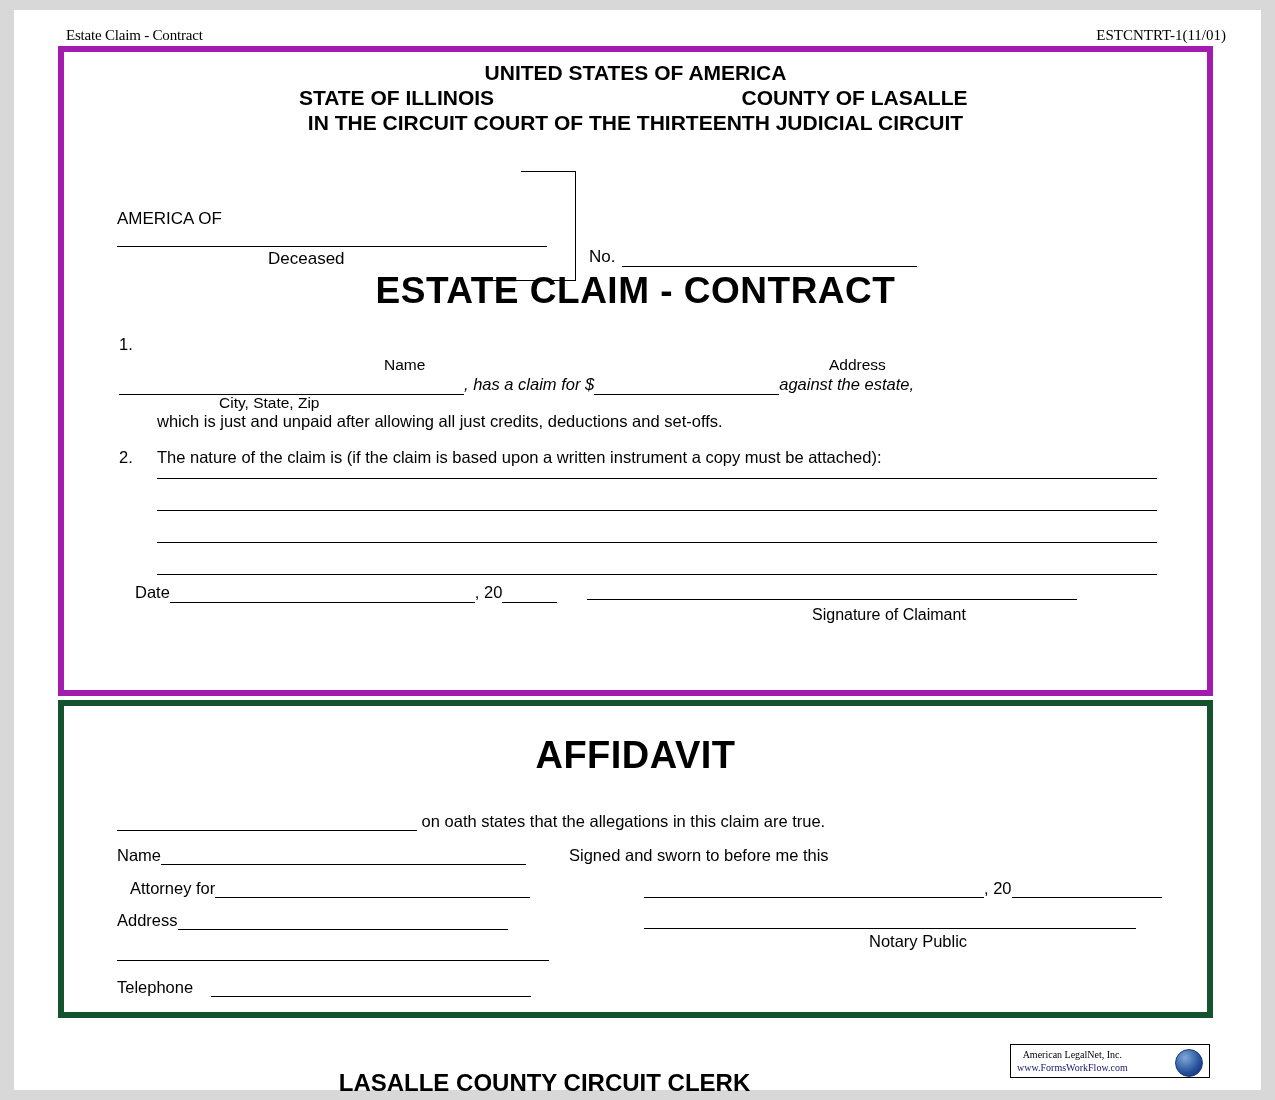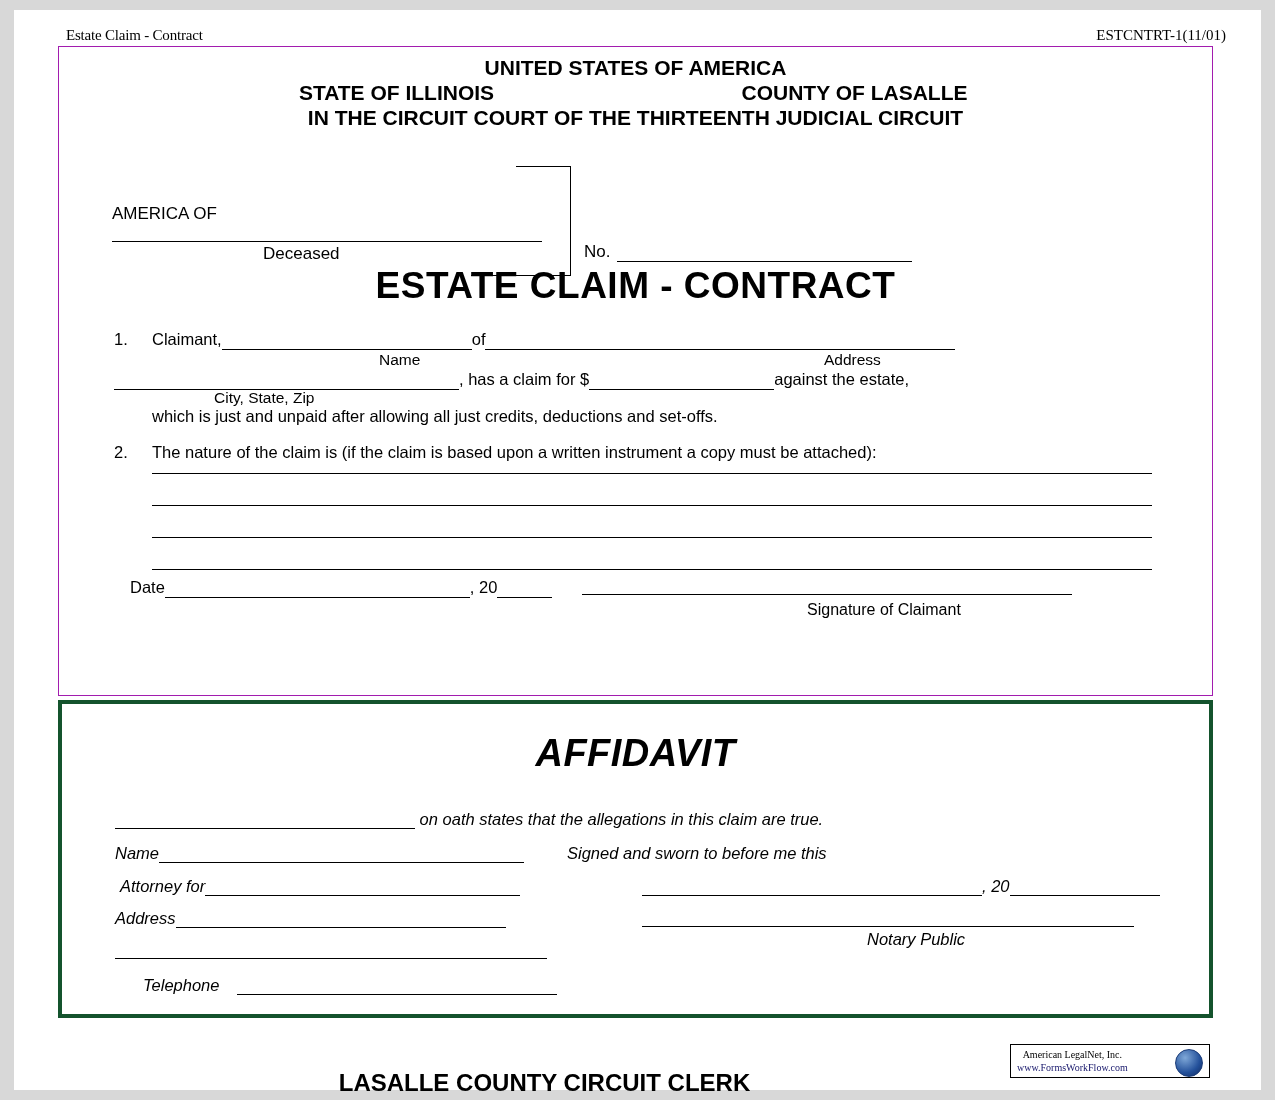--- a/index.html
+++ b/index.html
@@ -42,21 +42,21 @@
     font-weight: normal;
   }
 
   
   .claim-box {
     position: absolute;
     top: 46px;
     left: 58px;
     width: 1155px;
     height: 650px;
-    border: 1px solid #a21caf;
+    border: 6px solid #a21caf;
     box-sizing: border-box;
   }
 
   .court-header {
     text-align: center;
     margin-top: 8px;
     font-weight: bold;
     font-size: 21px;
     line-height: 25px;
   }
@@ -176,23 +176,22 @@
     height: 31px;
   }
 
   
   .aff-box {
     position: absolute;
     top: 700px;
     left: 58px;
     width: 1155px;
     height: 318px;
-    border: 4px solid #14532d;
+    border: 6px solid #14532d;
     box-sizing: border-box;
-    font-style: italic;
   }
   .aff-title {
     text-align: center;
     font-size: 38px;
     font-weight: bold;
     margin-top: 28px;
     letter-spacing: 0.5px;
   }
 
   .footer {
@@ -296,30 +295,27 @@
       <div class="bracket-mask-top"></div>
       <div class="no-label">No.</div>
       <div class="no-line"></div>
     </div>
 
     <div class="doc-title">ESTATE CLAIM - CONTRACT</div>
 
     <div class="para" style="height:105px; margin-top:22px;">
       <div class="num" style="top:0;">1.</div>
 
-      <div class="ptext" style="top:0; white-space:nowrap;">
-        <span>Claimant,</span><span class="ul" style="width:250px;"></span><span>of</span><span class="ul" style="width:470px;"></span>
-      </div>
 
       <div class="ptext caption" style="top:20px; left:0; width:1100px;">
         <span style="position:absolute; left:320px;">Name</span>
         <span style="position:absolute; left:765px;">Address</span>
       </div>
 
-      <div class="ptext" style="top:40px; left:55px; white-space:nowrap;">
+      <div class="ptext" style="top:40px; left:55px; white-space:nowrap;font-style:italic;">
         <span class="ul" style="width:345px;"></span><span>, has a claim for $</span><span class="ul" style="width:185px;"></span><span>against the estate,</span>
       </div>
 
       <div class="ptext caption" style="top:58px; left:155px;">City, State, Zip</div>
 
       <div class="ptext" style="top:77px;">which is just and unpaid after allowing all just credits, deductions and set-offs.</div>
     </div>
 
     <div class="para" style="height:30px; margin-top:8px;">
       <div class="num" style="top:0;">2.</div>
@@ -349,36 +345,36 @@
     <div style="position:absolute; left:53px; top:106px; white-space:nowrap; font-size:16.5px;">
       <span class="ul" style="width:300px;"></span>
       <span>on oath states that the allegations in this claim are true.</span>
     </div>
 
     <div style="position:absolute; left:53px; top:140px; white-space:nowrap; font-size:16.5px;">
       <span>Name</span><span class="ul" style="width:365px;"></span>
     </div>
     <div style="position:absolute; left:505px; top:140px; font-size:16.5px;">Signed and sworn to before me this</div>
 
-    <div style="position:absolute; left:58px; top:173px; white-space:nowrap; font-size:16.5px;">
+    <div style="position:absolute; left:66px; top:173px; white-space:nowrap; font-size:16.5px;">
       <span>Attorney for</span><span class="ul" style="width:315px;"></span>
     </div>
     <div style="position:absolute; left:580px; top:173px; white-space:nowrap; font-size:16.5px;">
       <span class="ul" style="width:340px;"></span><span>, 20</span><span class="ul" style="width:150px;"></span>
     </div>
 
     <div style="position:absolute; left:53px; top:205px; white-space:nowrap; font-size:16.5px;">
       <span>Address</span><span class="ul" style="width:330px;"></span>
     </div>
     <div style="position:absolute; left:580px; top:221px; width:492px; border-bottom:1px solid #000; height:1px;"></div>
     <div style="position:absolute; left:805px; top:226px; font-size:16.5px;">Notary Public</div>
 
     <div style="position:absolute; left:53px; top:253px; width:432px; border-bottom:1px solid #000; height:1px;"></div>
 
-    <div style="position:absolute; left:53px; top:272px; white-space:nowrap; font-size:16.5px;margin-left:28px;">
+    <div style="position:absolute; left:53px; top:272px; white-space:nowrap; font-size:16.5px;">
       <span>Telephone</span><span class="ul" style="width:320px; margin-left:18px;"></span>
     </div>
   </div>
 
   <div class="footer">
     <div>LASALLE COUNTY CIRCUIT CLERK</div>
     <div>OTTAWA,  ILLINOIS  61350</div>
   </div>
 
   <div class="legalnet">

